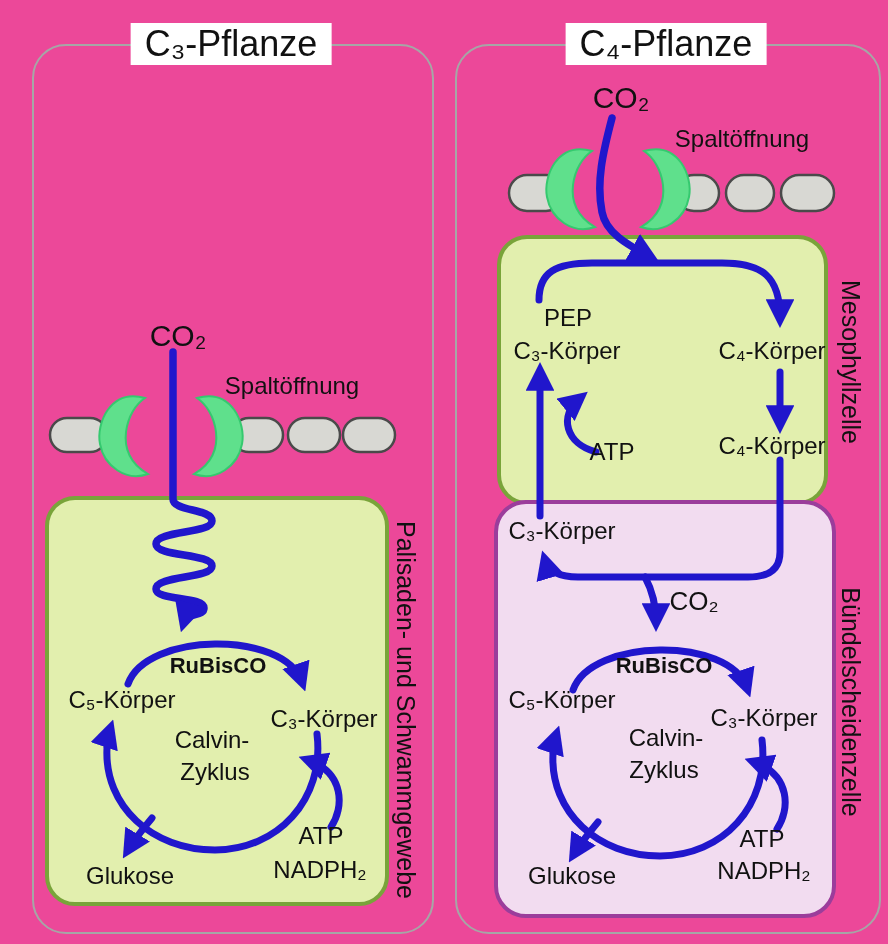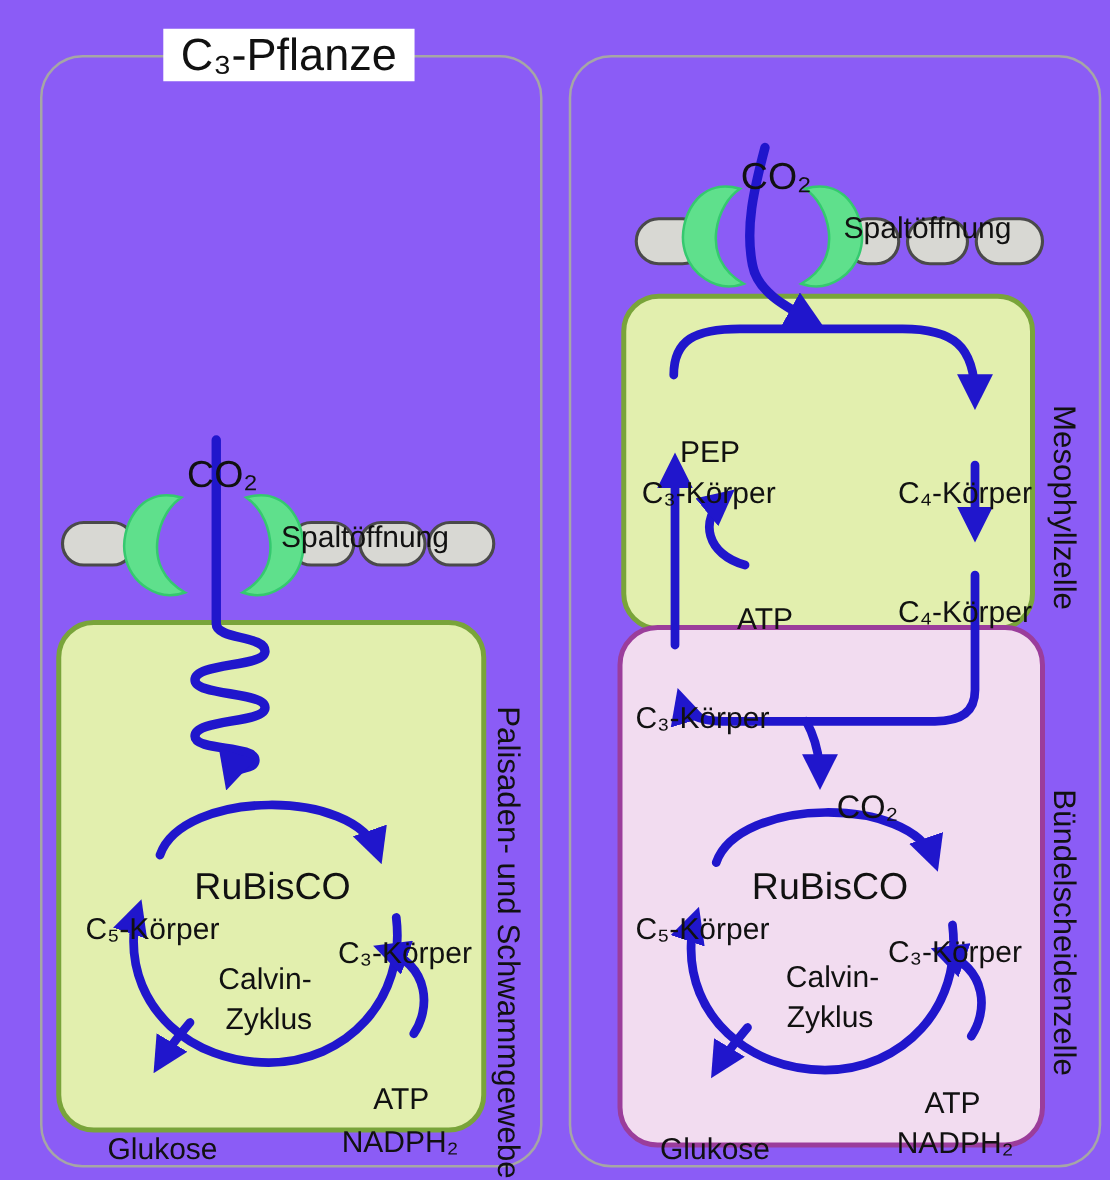--- a/index.html
+++ b/index.html
@@ -1,41 +1,41 @@
 <!DOCTYPE html>
 <html><head>
 <meta charset="utf-8">
 <style>
   html,body{margin:0;padding:0;background:#ffffff;}
   .stage{
-    position:relative;width:888px;height:944px;overflow:hidden;background:#8b5cf6;
+    position:relative;width:888px;height:944px;overflow:hidden;background:#ec4899;
     font-family:"Liberation Sans","DejaVu Sans",sans-serif;color:#111;
   }
   .panel{
     position:absolute;border:2.5px solid #a6a6a6;border-radius:34px;background:transparent;
   }
   .panel.left{left:32px;top:44px;width:398px;height:886px;}
   .panel.right{left:455px;top:44px;width:422px;height:886px;}
   .cellbox{position:absolute;z-index:1;}
   .cellbox.green{background:#e2efae;border:4px solid #79a43a;border-radius:30px;}
   .cellbox.pink{background:#f2dcf0;border:4px solid #9b3d9b;border-radius:32px;}
   #c3-cell{left:45px;top:496px;width:336px;height:402px;}
   #c4-meso{left:497px;top:235px;width:323px;height:262px;}
   #c4-bundle{left:494px;top:500px;width:334px;height:410px;}
   svg.arrows{position:absolute;left:0;top:0;z-index:2;}
   .lbl{
     position:absolute;z-index:3;transform:translate(-50%,-50%);
-    white-space:nowrap;font-size:24px;line-height:1.05;margin-top:44px;
+    white-space:nowrap;font-size:24px;line-height:1.05;
   }
   .title{
     position:absolute;z-index:4;transform:translate(-50%,-50%);
     font-size:36px;background:#ffffff;padding:0 14px;white-space:nowrap;
   }
   .big{font-size:30px;}
-  .bold{font-weight:400;font-size:30px;}
+  .bold{font-weight:700;font-size:22px;}
   .vert{
     writing-mode:vertical-rl;text-orientation:mixed;font-size:25px;
   }
   .co2r{font-size:26px;}
 </style>
 </head>
 <body>
 
 <div class="stage">
 
@@ -108,20 +108,21 @@
   <div class="lbl vert" style="left:406px;top:710px">Palisaden- und Schwammgewebe</div>
   <div class="lbl bold" style="left:218px;top:666px">RuBisCO</div>
   <div class="lbl" style="left:122px;top:700px">C₅-Körper</div>
   <div class="lbl" style="left:324px;top:719px">C₃-Körper</div>
   <div class="lbl" style="left:212px;top:740px">Calvin-</div>
   <div class="lbl" style="left:215px;top:772px">Zyklus</div>
   <div class="lbl" style="left:321px;top:836px">ATP</div>
   <div class="lbl" style="left:320px;top:870px">NADPH₂</div>
   <div class="lbl" style="left:130px;top:876px">Glukose</div>
 
+  <div class="title" style="left:666px;top:44px">C₄-Pflanze</div>
   <div class="lbl big" style="left:621px;top:98px">CO₂</div>
   <div class="lbl" style="left:742px;top:139px">Spaltöffnung</div>
   <div class="lbl vert" style="left:851px;top:362px">Mesophyllzelle</div>
   <div class="lbl vert" style="left:851px;top:702px">Bündelscheidenzelle</div>
   <div class="lbl" style="left:568px;top:318px">PEP</div>
   <div class="lbl" style="left:567px;top:351px">C₃-Körper</div>
   <div class="lbl" style="left:772px;top:351px">C₄-Körper</div>
   <div class="lbl" style="left:772px;top:446px">C₄-Körper</div>
   <div class="lbl" style="left:612px;top:452px">ATP</div>
   <div class="lbl" style="left:562px;top:531px">C₃-Körper</div>

